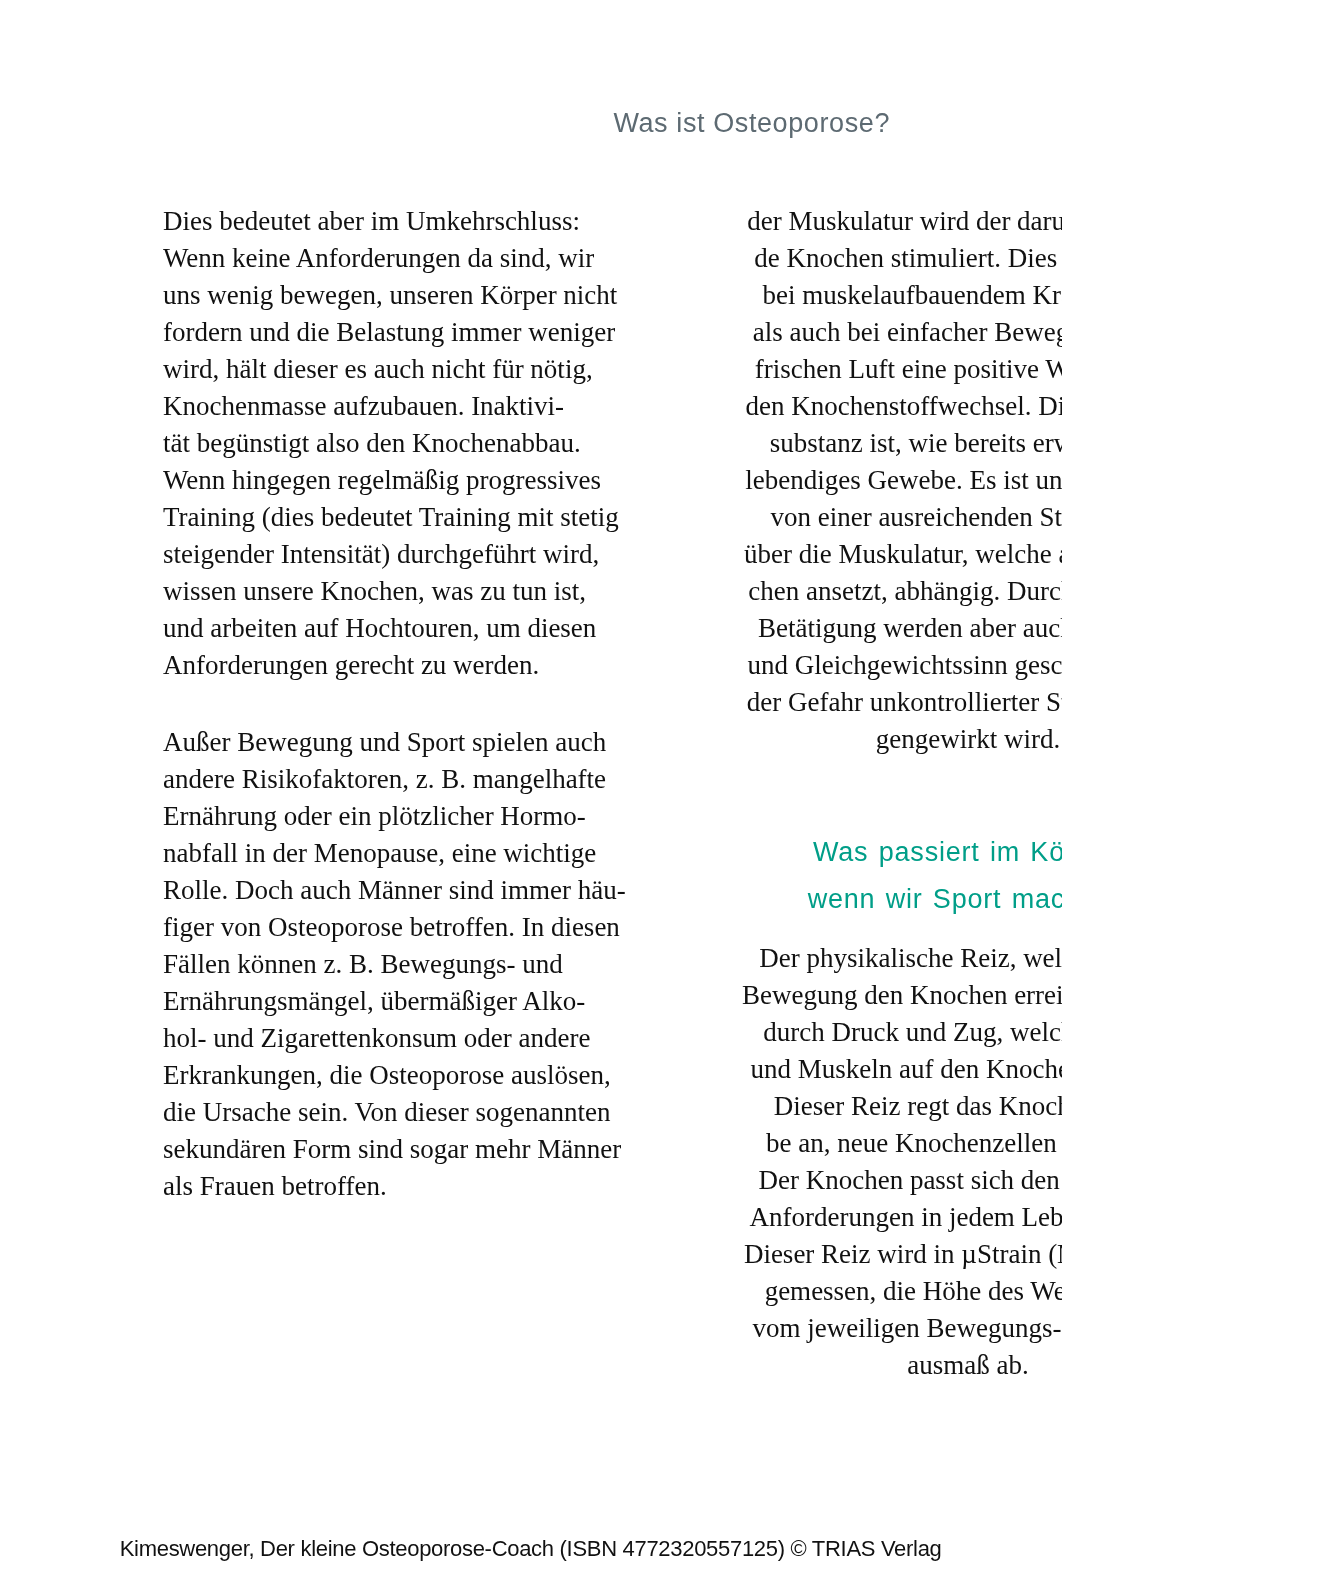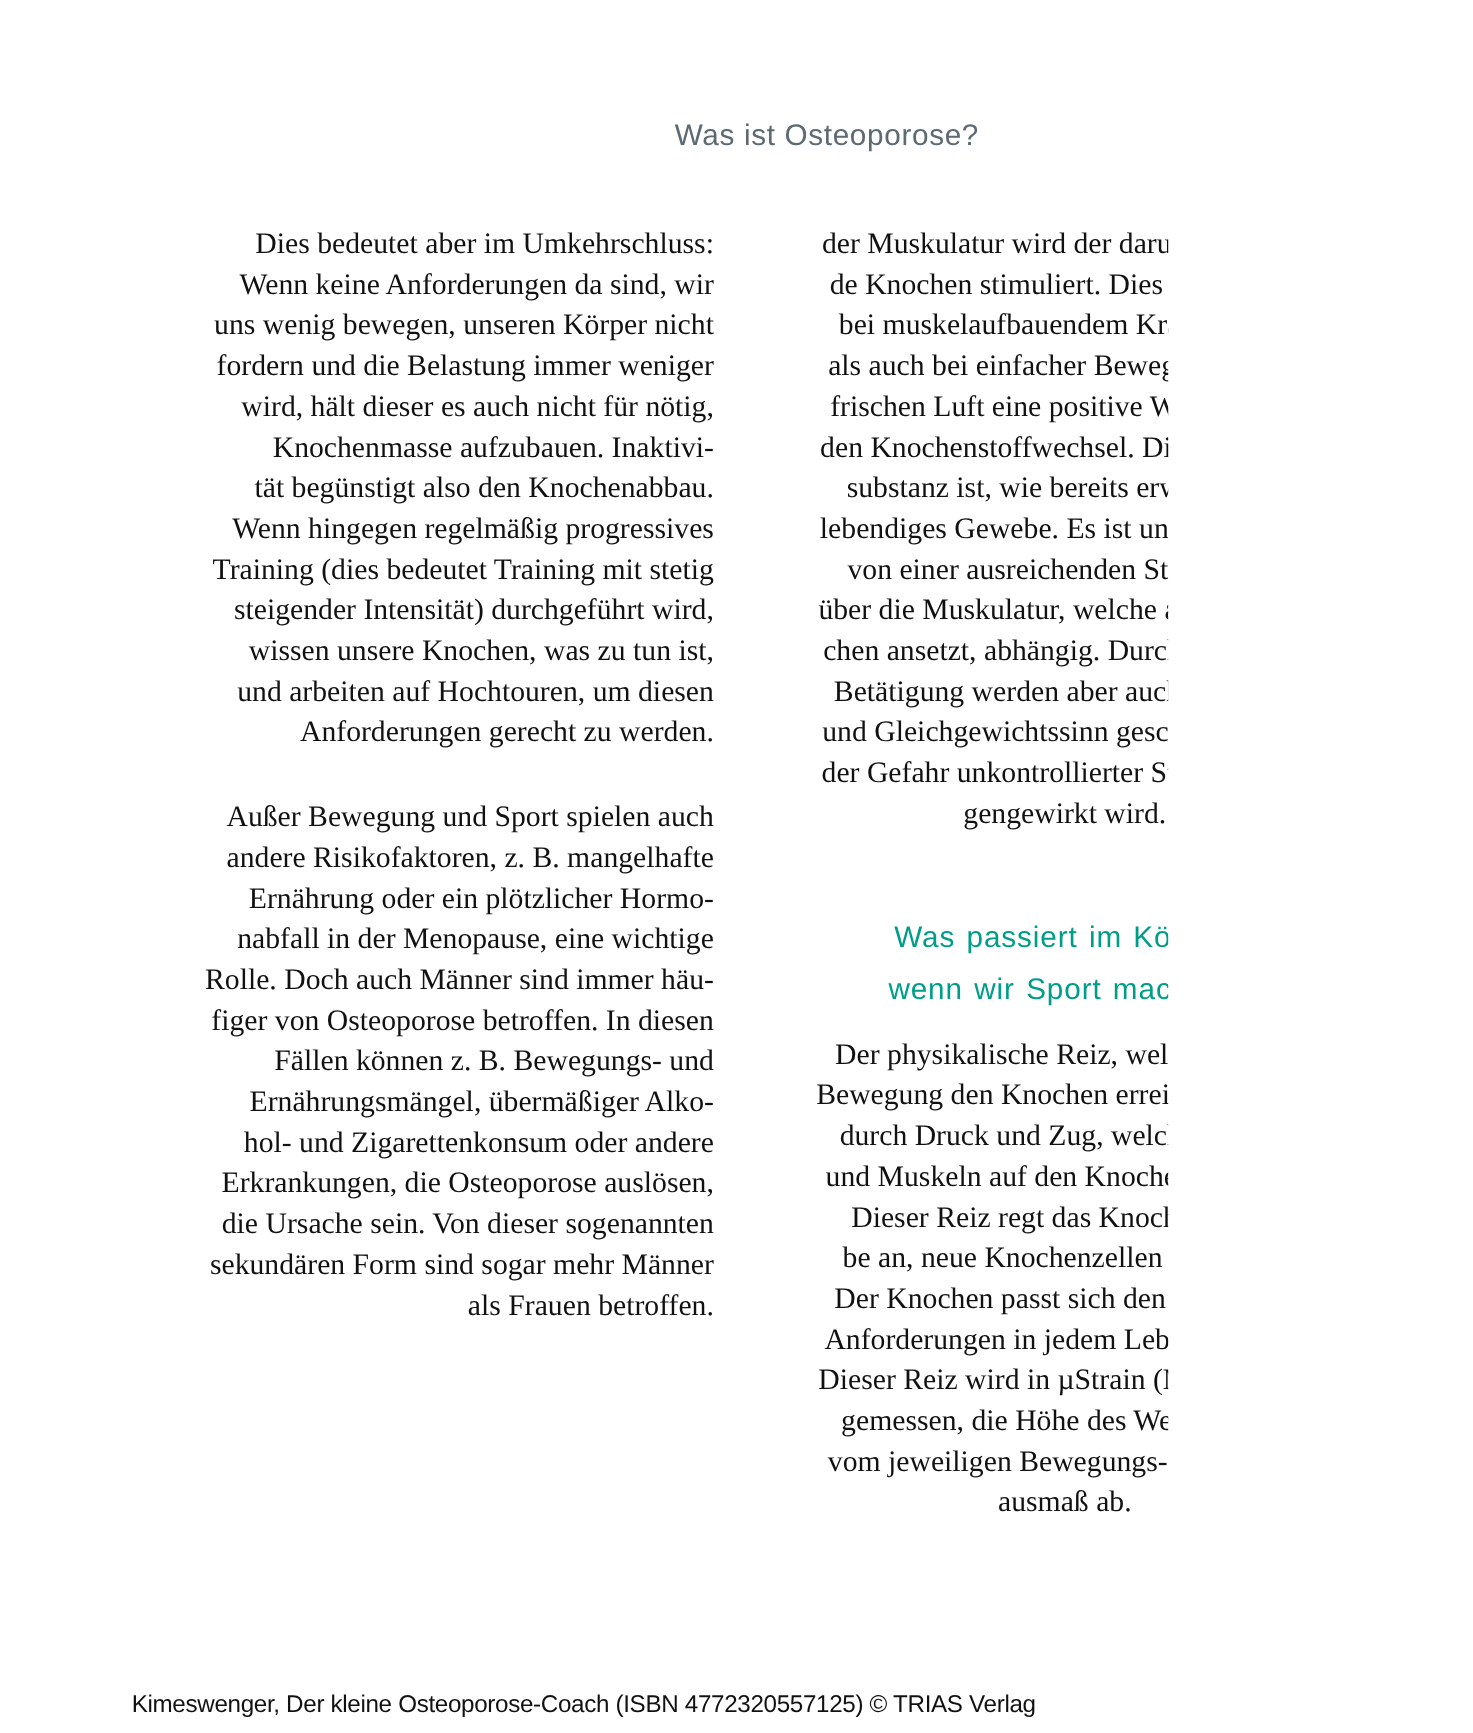--- a/index.html
+++ b/index.html
@@ -43,21 +43,21 @@
   .page-badge .page-number {
     font-family: "Liberation Sans", sans-serif;
     font-size: 27px;
     color: #ffffff;
   }
   .col {
     position: absolute;
     top: 203px;
     width: 486px;
   }
-  .col-left  { left: 163px; text-align: right; }
+  .col-left  { left: 163px; }
   .col-right { left: 725px; text-align: center; }
   .col p {
     margin: 0 0 40px 0;
     font-size: 27px;
     line-height: 37px;
     white-space: pre;
   }
   .col p:last-child { margin-bottom: 0; }
   .section-heading {
     margin: 71px 0 17px 0;

